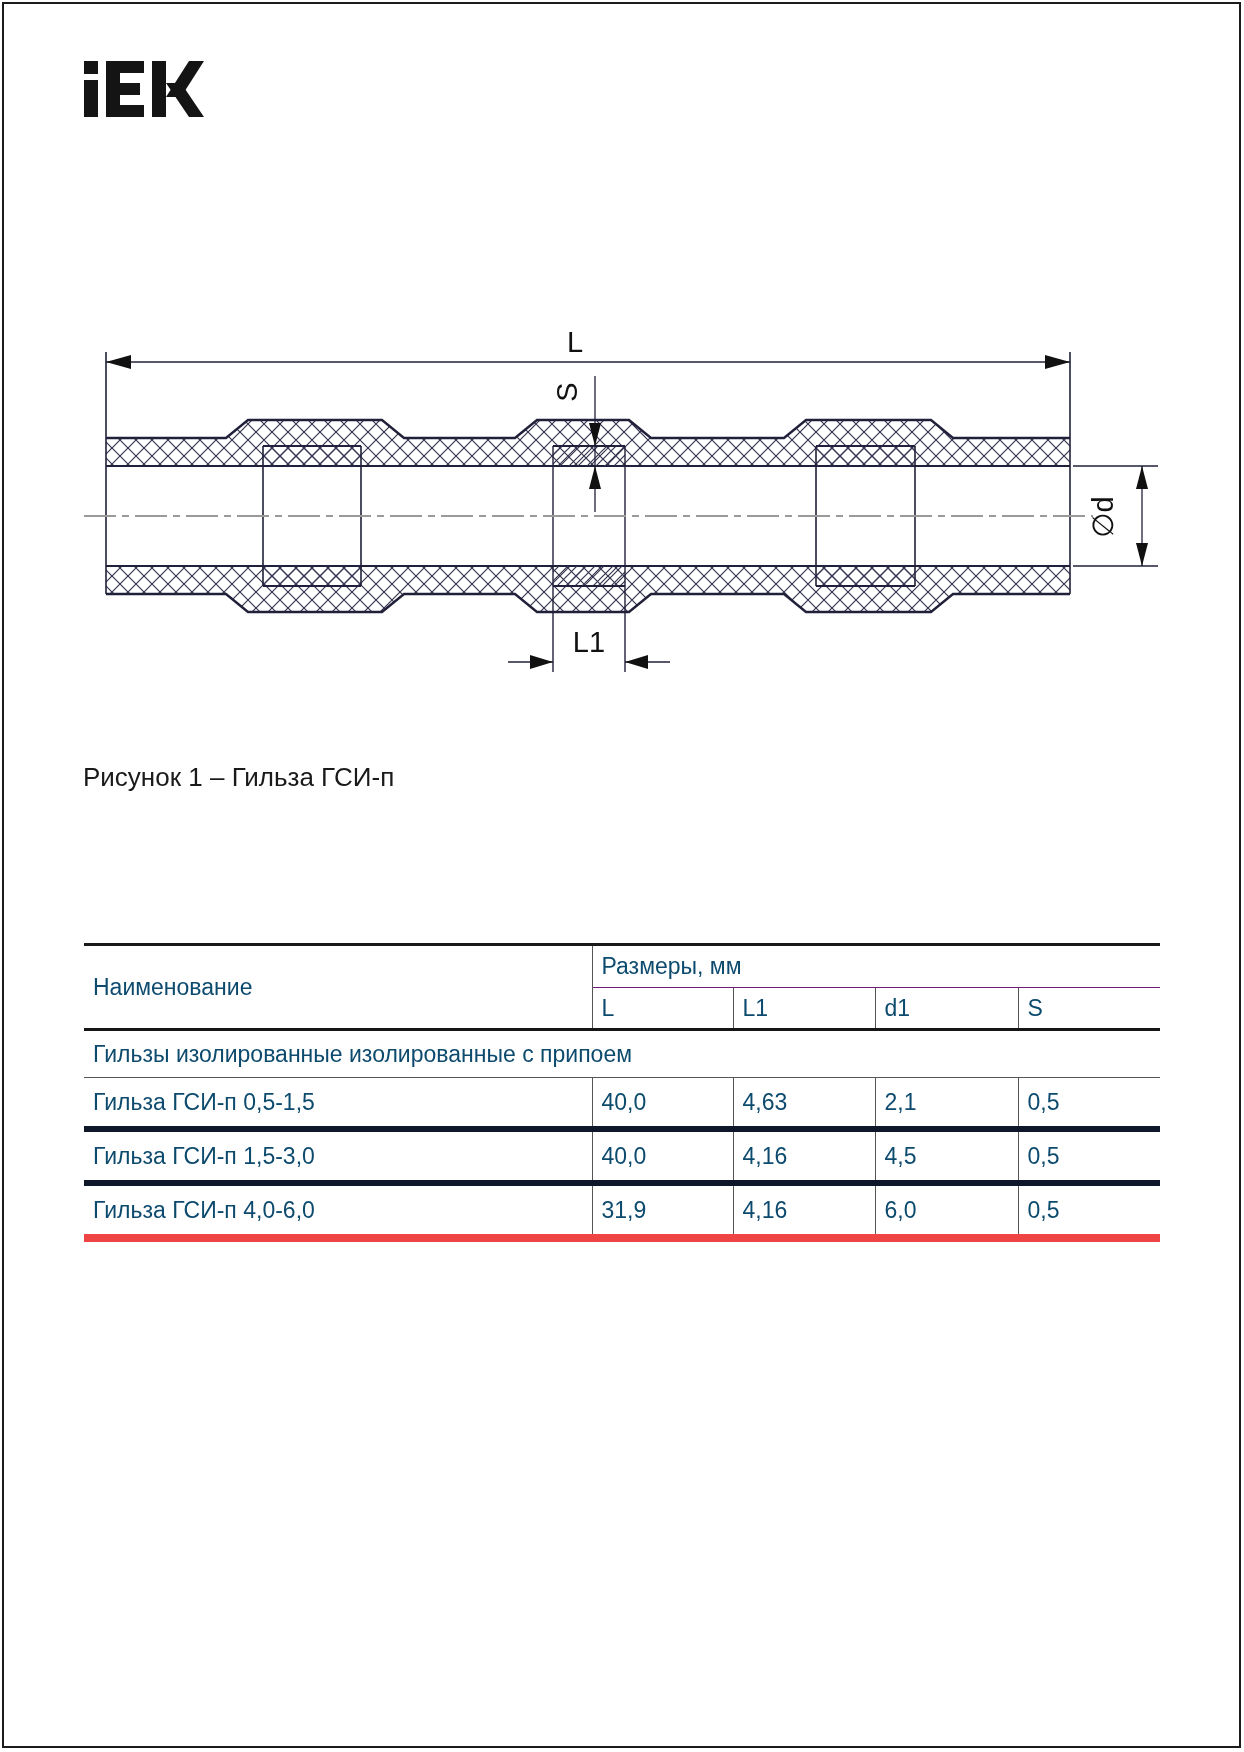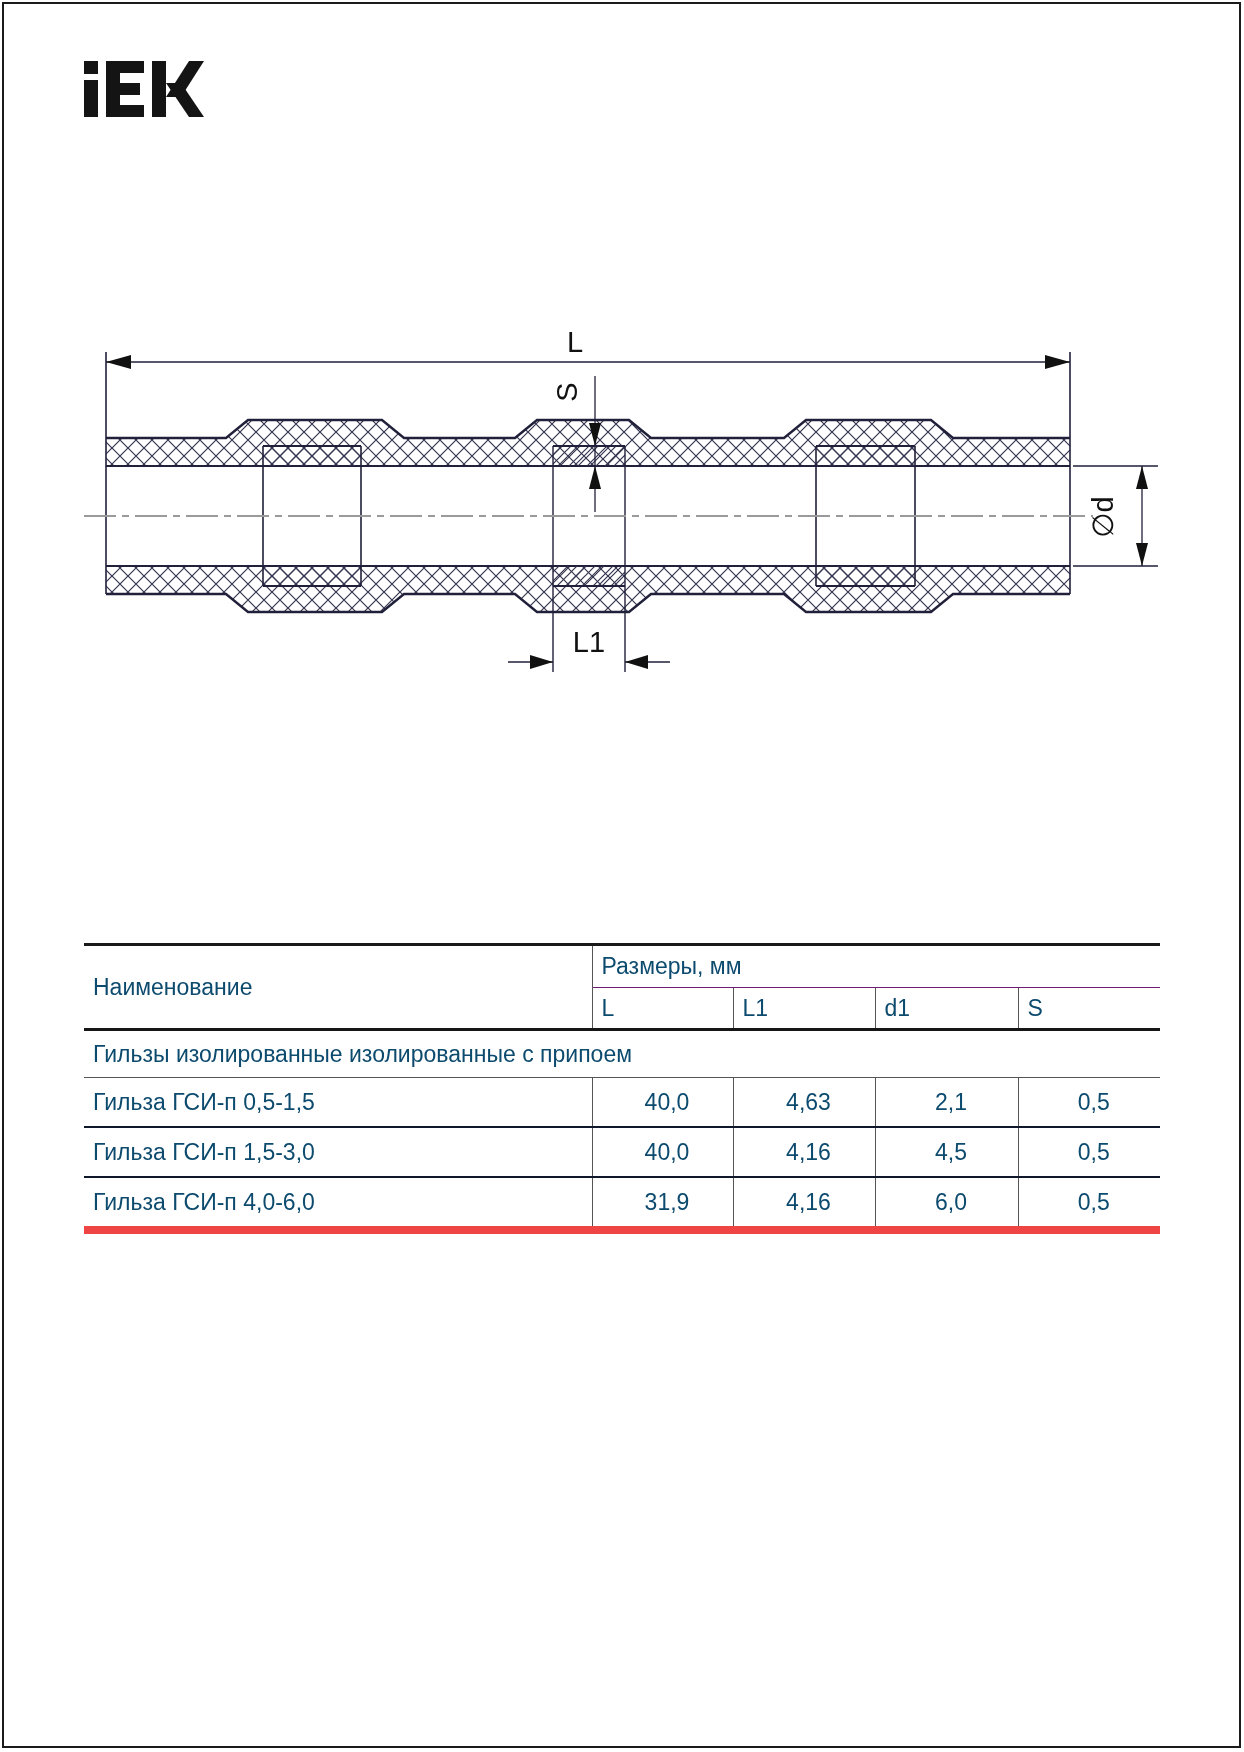--- a/index.html
+++ b/index.html
@@ -33,22 +33,22 @@
   table.spec td,table.spec th{
     font-weight:normal;text-align:left;
     padding:0 0 0 9px;vertical-align:middle;
     overflow:hidden;white-space:nowrap;
   }
   .h-name{border-right:1px solid #555;border-bottom:3px solid #161616;}
   .h-sizes{border-bottom:1px solid #701a75;height:41px;}
   .h-sub{border-bottom:3px solid #161616;height:40px;}
   .h-sub.divl{border-left:1px solid #555;}
   .sec-row td{height:46px;border-bottom:1px solid #555;}
-  .d-row td{height:48px;border-bottom:2px solid #0f172a;}
-  .d-row td.divl{border-left:1px solid #555;text-align:center;}
+  .d-row td{height:48px;border-bottom:6px solid #0f172a;}
+  .d-row td.divl{border-left:1px solid #555;}
   .d-row.last td{border-bottom:8px solid #ef4444;}
 </style>
 </head>
 <body>
 
 <div class="page">
 
   <svg class="logo" width="124" height="62" viewBox="84 56 124 62">
     <title>iEK</title>
     <g fill="#141414">
@@ -139,20 +139,21 @@
     <g stroke="#20203a" stroke-width="1.3">
       <line x1="1073" y1="466" x2="1158" y2="466"></line>
       <line x1="1073" y1="566" x2="1158" y2="566"></line>
       <line x1="1142" y1="466" x2="1142" y2="566"></line>
       <polygon points="1142,466 1136,489 1148,489" fill="#111" stroke="none"></polygon>
       <polygon points="1142,566 1136,543 1148,543" fill="#111" stroke="none"></polygon>
       <text x="1113" y="517" text-anchor="middle" font-size="29" fill="#111" stroke="none" transform="rotate(-90 1113 517)">∅d</text>
     </g>
   </svg>
 
+  <div class="caption">Рисунок 1 – Гильза ГСИ-п</div>
 
   <table class="spec">
     <colgroup>
       <col style="width:508px">
         <col style="width:141px">
         <col style="width:142px">
       <col style="width:143px">
         <col style="width:142px">
     </colgroup>
     <tbody>

